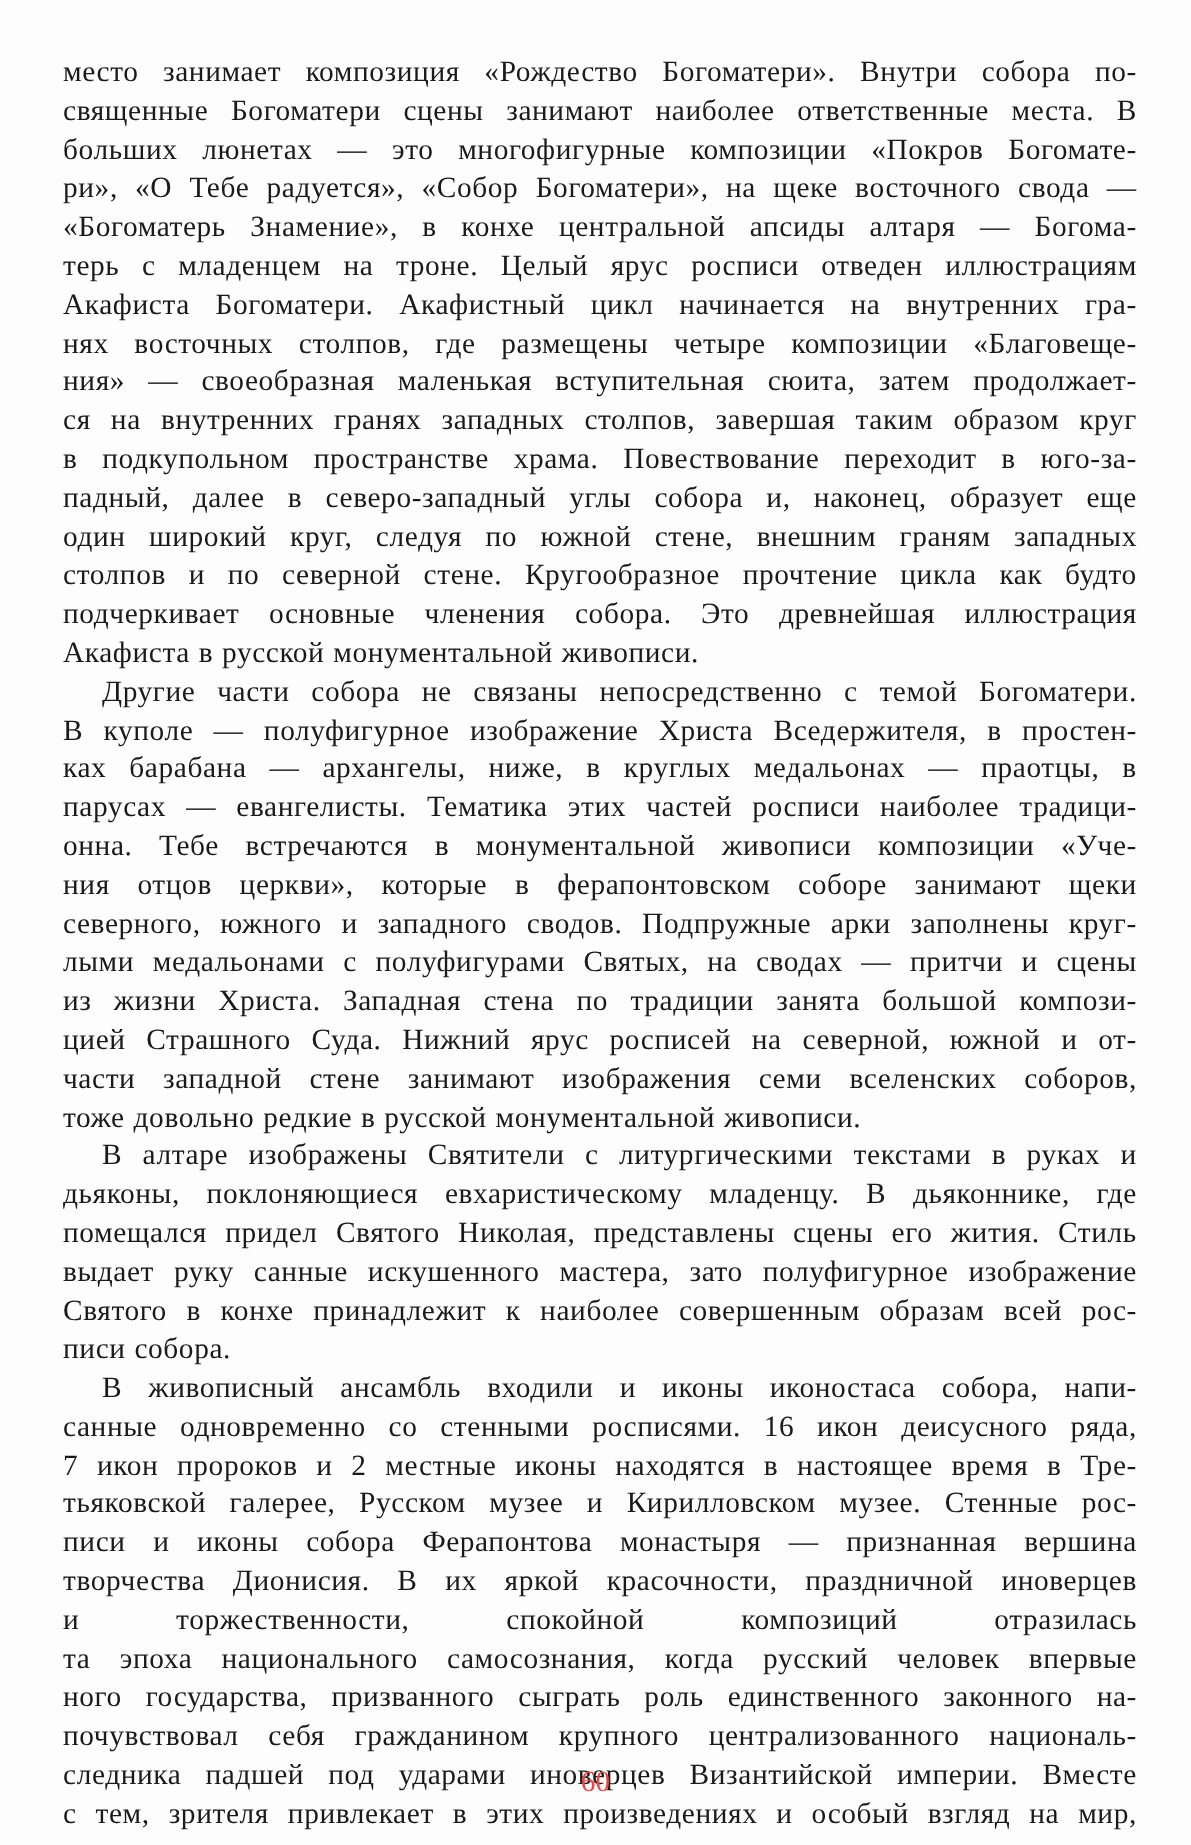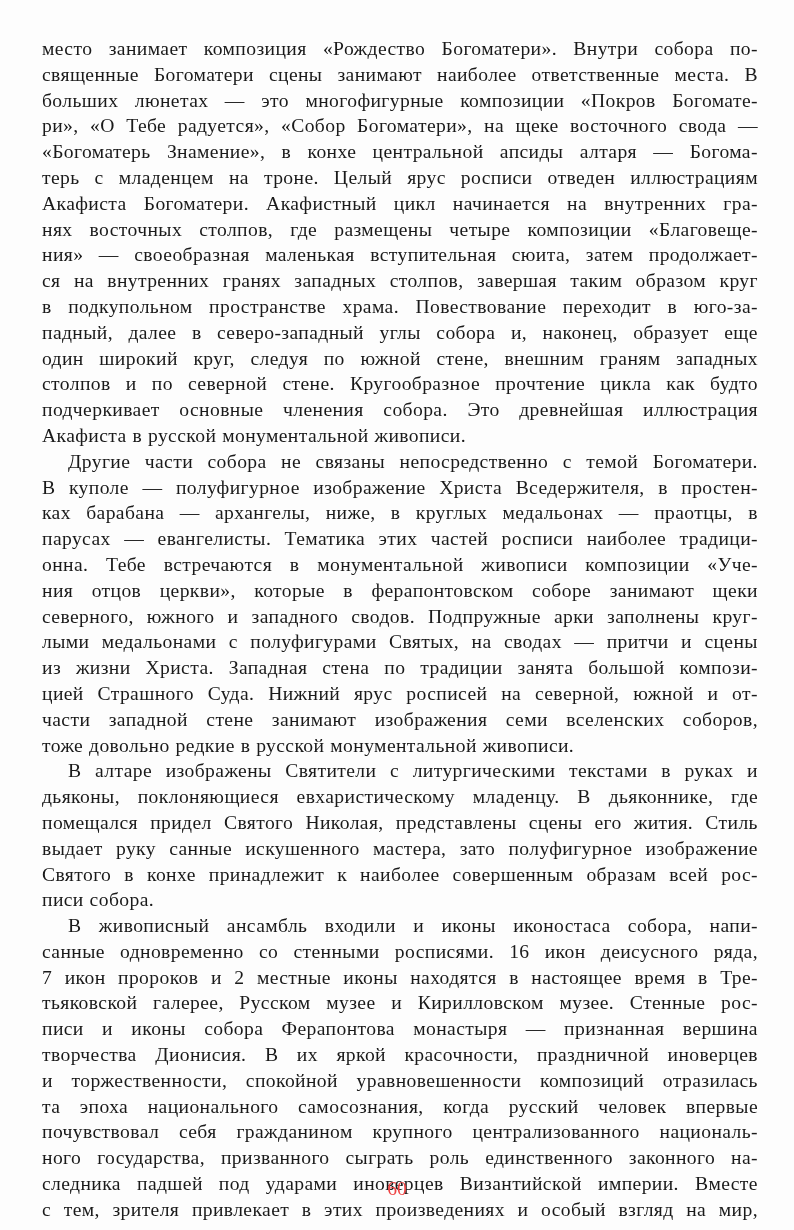--- a/index.html
+++ b/index.html
@@ -98,23 +98,23 @@
       <div class="line"><span class="w">помещался</span><span class="w">придел</span><span class="w">Святого</span><span class="w">Николая,</span><span class="w">представлены</span><span class="w">сцены</span><span class="w">его</span><span class="w">жития.</span><span class="w">Стиль</span></div>
       <div class="line"><span class="w">выдает</span><span class="w">руку</span><span class="w">санные</span><span class="w">искушенного</span><span class="w">мастера,</span><span class="w">зато</span><span class="w">полуфигурное</span><span class="w">изображение</span></div>
       <div class="line"><span class="w">Святого</span><span class="w">в</span><span class="w">конхе</span><span class="w">принадлежит</span><span class="w">к</span><span class="w">наиболее</span><span class="w">совершенным</span><span class="w">образам</span><span class="w">всей</span><span class="w">рос-</span></div>
       <div class="line last"><span class="w">писи</span><span class="w">собора.</span></div>
       <div class="line indent"><span class="w">В</span><span class="w">живописный</span><span class="w">ансамбль</span><span class="w">входили</span><span class="w">и</span><span class="w">иконы</span><span class="w">иконостаса</span><span class="w">собора,</span><span class="w">напи-</span></div>
       <div class="line"><span class="w">санные</span><span class="w">одновременно</span><span class="w">со</span><span class="w">стенными</span><span class="w">росписями.</span><span class="w">16</span><span class="w">икон</span><span class="w">деисусного</span><span class="w">ряда,</span></div>
       <div class="line"><span class="w">7</span><span class="w">икон</span><span class="w">пророков</span><span class="w">и</span><span class="w">2</span><span class="w">местные</span><span class="w">иконы</span><span class="w">находятся</span><span class="w">в</span><span class="w">настоящее</span><span class="w">время</span><span class="w">в</span><span class="w">Тре-</span></div>
       <div class="line"><span class="w">тьяковской</span><span class="w">галерее,</span><span class="w">Русском</span><span class="w">музее</span><span class="w">и</span><span class="w">Кирилловском</span><span class="w">музее.</span><span class="w">Стенные</span><span class="w">рос-</span></div>
       <div class="line"><span class="w">писи</span><span class="w">и</span><span class="w">иконы</span><span class="w">собора</span><span class="w">Ферапонтова</span><span class="w">монастыря</span><span class="w">—</span><span class="w">признанная</span><span class="w">вершина</span></div>
       <div class="line"><span class="w">творчества</span><span class="w">Дионисия.</span><span class="w">В</span><span class="w">их</span><span class="w">яркой</span><span class="w">красочности,</span><span class="w">праздничной</span><span class="w">иноверцев</span></div>
-      <div class="line"><span class="w">и</span><span class="w">торжественности,</span><span class="w">спокойной</span><span class="w">уравновешенности</span><span class="w">композиций</span><span class="w">отразилась</span></div>
+      <div class="line"><span class="w">и</span><span class="w">торжественности,</span><span class="w">спокойной</span><span class="w">композиций</span><span class="w">отразилась</span></div>
       <div class="line"><span class="w">та</span><span class="w">эпоха</span><span class="w">национального</span><span class="w">самосознания,</span><span class="w">когда</span><span class="w">русский</span><span class="w">человек</span><span class="w">впервые</span></div>
+      <div class="line"><span class="w">ного</span><span class="w">государства,</span><span class="w">призванного</span><span class="w">сыграть</span><span class="w">роль</span><span class="w">единственного</span><span class="w">законного</span><span class="w">на-</span></div>
       <div class="line"><span class="w">почувствовал</span><span class="w">себя</span><span class="w">гражданином</span><span class="w">крупного</span><span class="w">централизованного</span><span class="w">националь-</span></div>
-      <div class="line"><span class="w">ного</span><span class="w">государства,</span><span class="w">призванного</span><span class="w">сыграть</span><span class="w">роль</span><span class="w">единственного</span><span class="w">законного</span><span class="w">на-</span></div>
       <div class="line"><span class="w">следника</span><span class="w">падшей</span><span class="w">под</span><span class="w">ударами</span><span class="w">иноверцев</span><span class="w">Византийской</span><span class="w">империи.</span><span class="w">Вместе</span></div>
       <div class="line"><span class="w">с</span><span class="w">тем,</span><span class="w">зрителя</span><span class="w">привлекает</span><span class="w">в</span><span class="w">этих</span><span class="w">произведениях</span><span class="w">и</span><span class="w">особый</span><span class="w">взгляд</span><span class="w">на</span><span class="w">мир,</span></div>
     </div>
 
   <div class="page-number">60</div>
 
 </div>
 
 </body></html>

